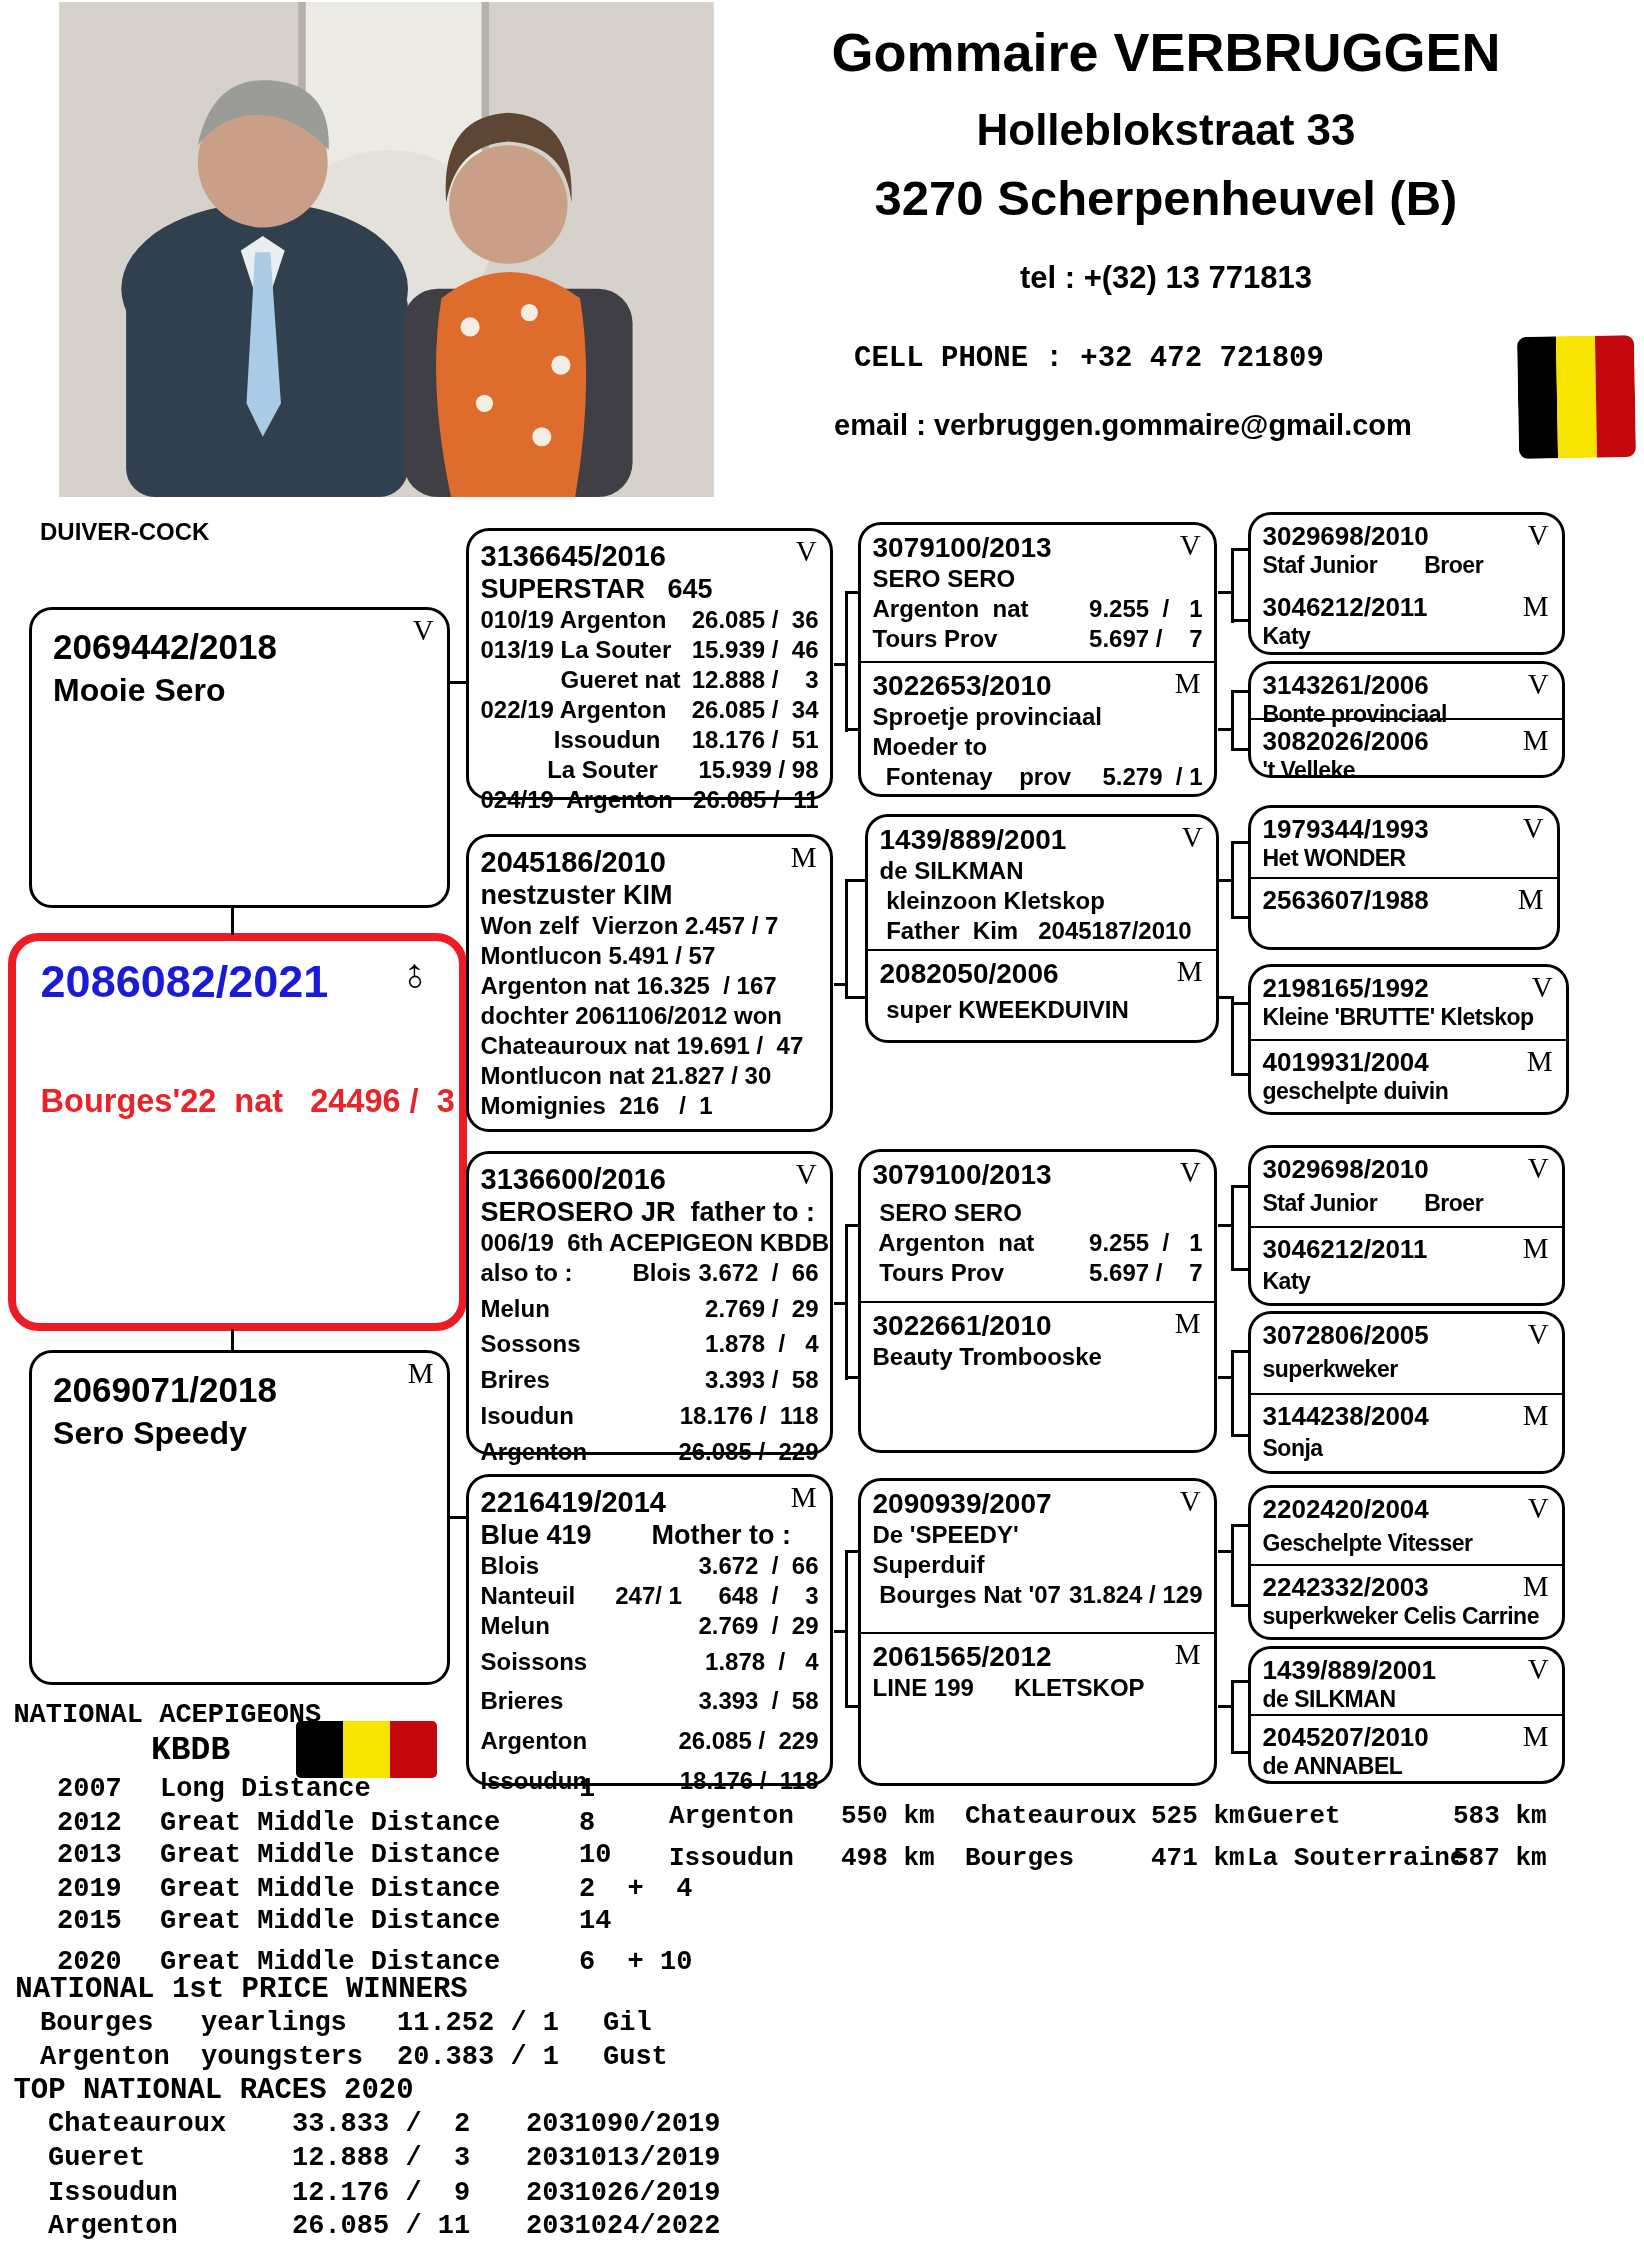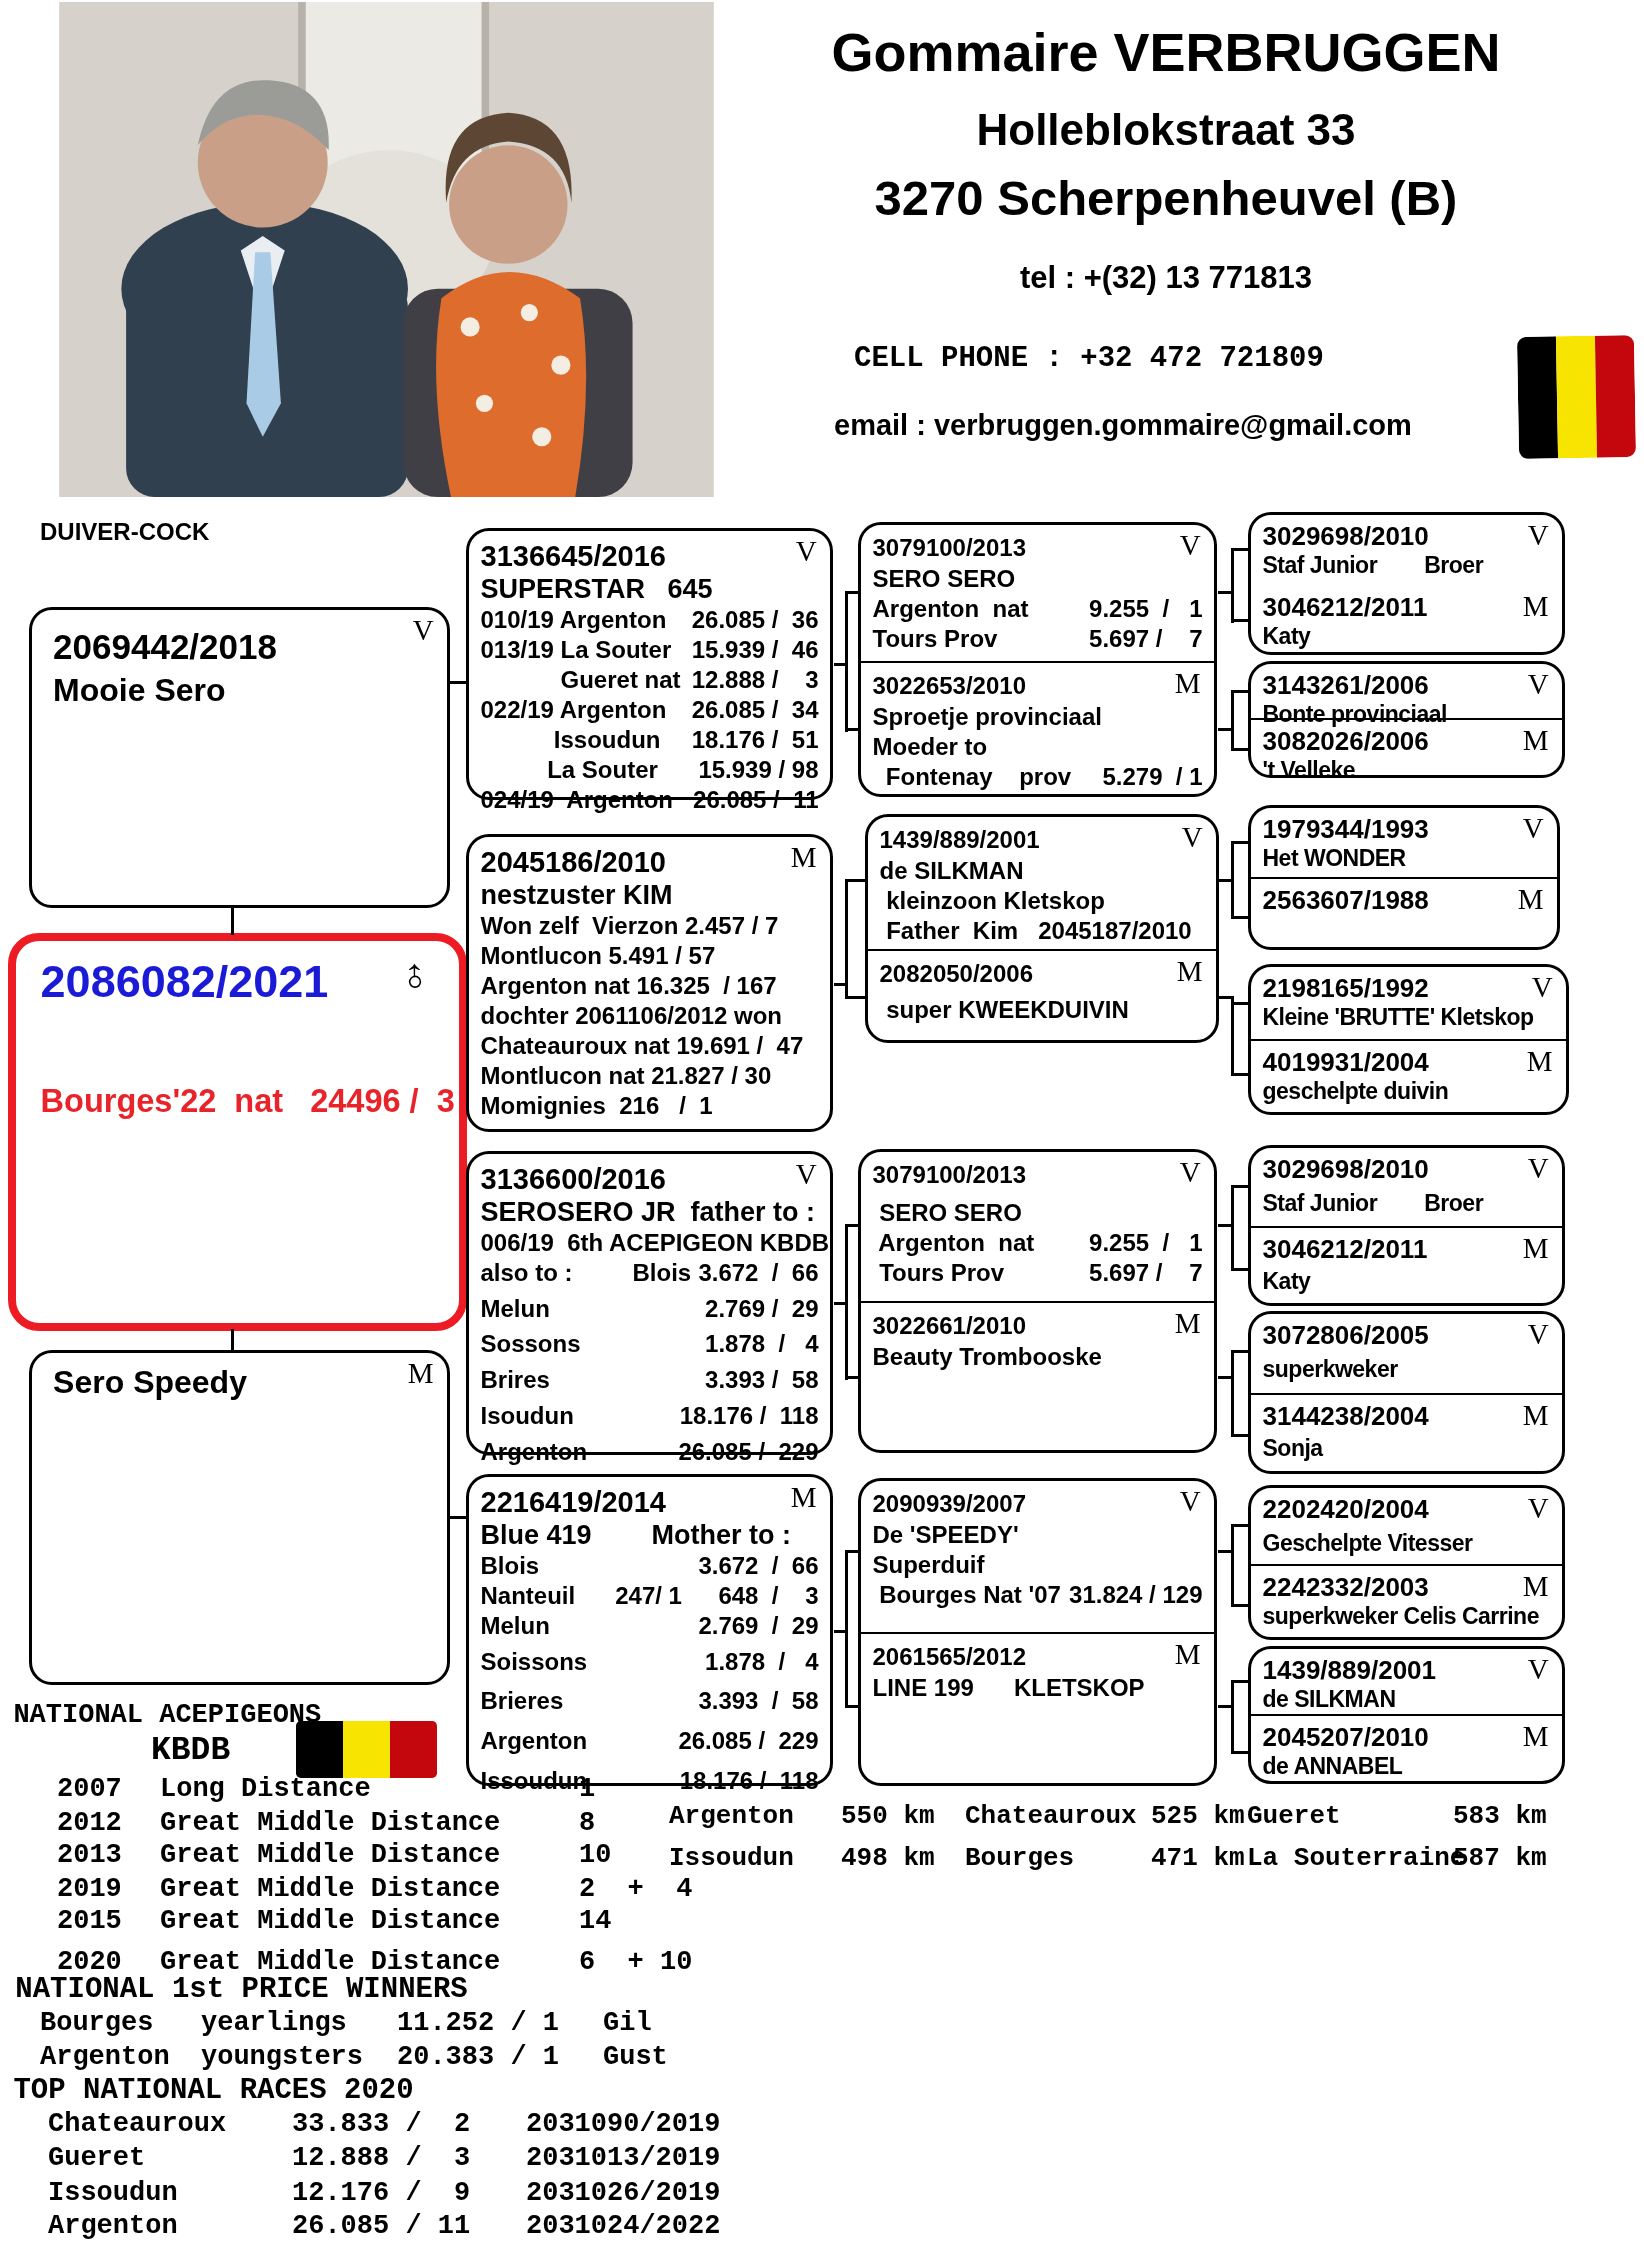--- a/index.html
+++ b/index.html
@@ -19,21 +19,21 @@
   .ring{font-weight:bold;white-space:pre;}
   .nm{font-weight:bold;white-space:pre;}
   .ln{display:flex;justify-content:space-between;font-weight:bold;white-space:pre;}
   .ln .l,.ln .r{white-space:pre;}
   
   .g1ring{font-size:35px;line-height:44px;}
   .g1nm{font-size:32px;line-height:42px;}
   .g2ring{font-size:29px;line-height:34px;}
   .g2nm{font-size:27px;line-height:32.5px;}
   .g2 .ln{font-size:24px;line-height:30px;}
-  .g3ring{font-size:24px;line-height:33px;}
+  .g3ring{font-size:28px;line-height:33px;}
   .g3 .ln{font-size:24px;line-height:30px;}
   .g4ring{font-size:26px;line-height:30px;}
   .g4nm{font-size:23px;line-height:29px;letter-spacing:-0.5px;}
   .half{position:relative;box-sizing:border-box;padding:5.7px 11.5px;}
   .half2{border-top:2.9px solid #000;}
   
   .redbox{border:8.6px solid #ed1c24;border-radius:31px;}
   .subjring{font-size:45px;line-height:52px;font-weight:bold;color:#1b1bd7;white-space:pre;}
   .subjres{font-size:32.5px;font-weight:bold;color:#e8242a;white-space:pre;margin-top:75px;}
   .malesym{position:absolute;top:9.6px;right:29px;font-size:44px;font-weight:bold;transform:rotate(-45deg);}
@@ -106,20 +106,21 @@
   </div>
 
   <div class="pbox redbox" style="left:7.6px;top:933px;width:459px;height:398px;padding:15.3px 25px;">
     <span class="malesym">♂</span>
     <div class="subjring">2086082/2021</div>
     <div class="subjres">Bourges'22  nat   24496 /  3</div>
   </div>
 
   <div class="pbox pad g1" style="left:29px;top:1350px;width:421px;height:335px;">
     <span class="sex">M</span>
+    <div class="ring g1ring" style="padding:7.6px 0 0 9.6px;">2069071/2018</div>
     <div class="nm g1nm" style="padding-left:9.6px;">Sero Speedy</div>
   </div>
 
   <div class="pbox pad g2" style="left:466px;top:528px;width:367px;height:272px;">
     <span class="sex">V</span>
     <div class="ring g2ring">3136645/2016</div>
     <div class="nm g2nm">SUPERSTAR   645</div>
     <div class="ln"><span class="l">010/19 Argenton</span><span class="r">26.085 /  36</span></div>
     <div class="ln"><span class="l">013/19 La Souter</span><span class="r">15.939 /  46</span></div>
     <div class="ln"><span class="l">            Gueret nat</span><span class="r">12.888 /    3</span></div>

